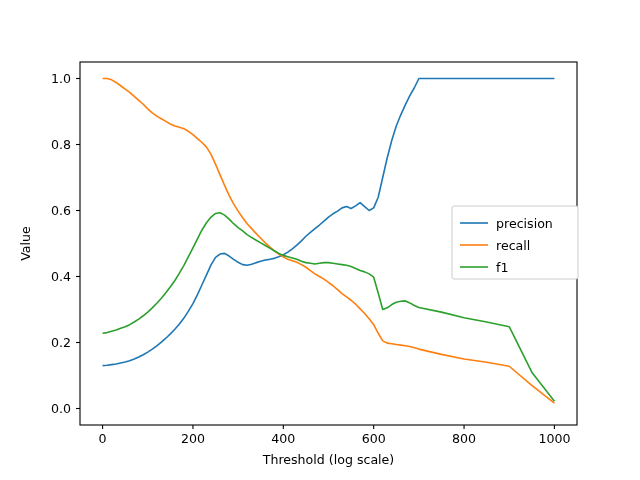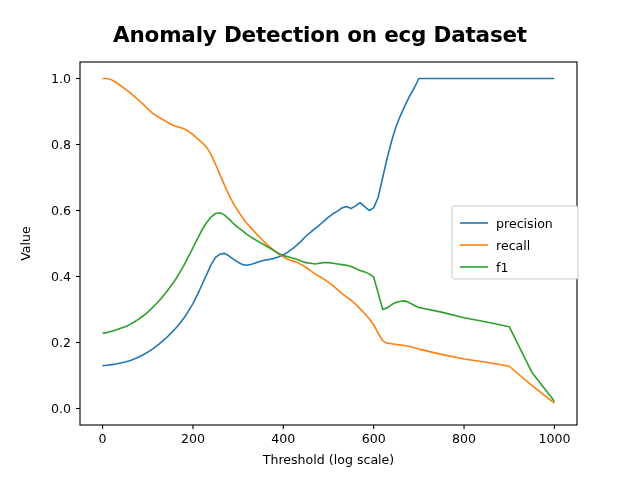--- a/index.html
+++ b/index.html
@@ -63,21 +63,20 @@
   }
   .legend-swatch {
     stroke-width: 1.6;
   }
 </style>
 </head>
 <body>
 
 <div id="figure">
 
-  <div id="chart-title">Anomaly Detection on ecg Dataset</div>
 
   <svg id="plot-svg" width="640" height="480">
     <g id="plot-group">
         <rect x="80" y="62" width="497" height="363" fill="none" stroke="#000000" stroke-width="1.1"></rect>
         <line x1="102.5909090909091" y1="425" x2="102.5909090909091" y2="429" stroke="#000000" stroke-width="1.1"></line>
         <text x="102.5909090909091" y="443" text-anchor="middle" class="tick-label">0</text>
         <line x1="192.95454545454544" y1="425" x2="192.95454545454544" y2="429" stroke="#000000" stroke-width="1.1"></line>
         <text x="192.95454545454544" y="443" text-anchor="middle" class="tick-label">200</text>
         <line x1="283.31818181818187" y1="425" x2="283.31818181818187" y2="429" stroke="#000000" stroke-width="1.1"></line>
         <text x="283.31818181818187" y="443" text-anchor="middle" class="tick-label">400</text>

